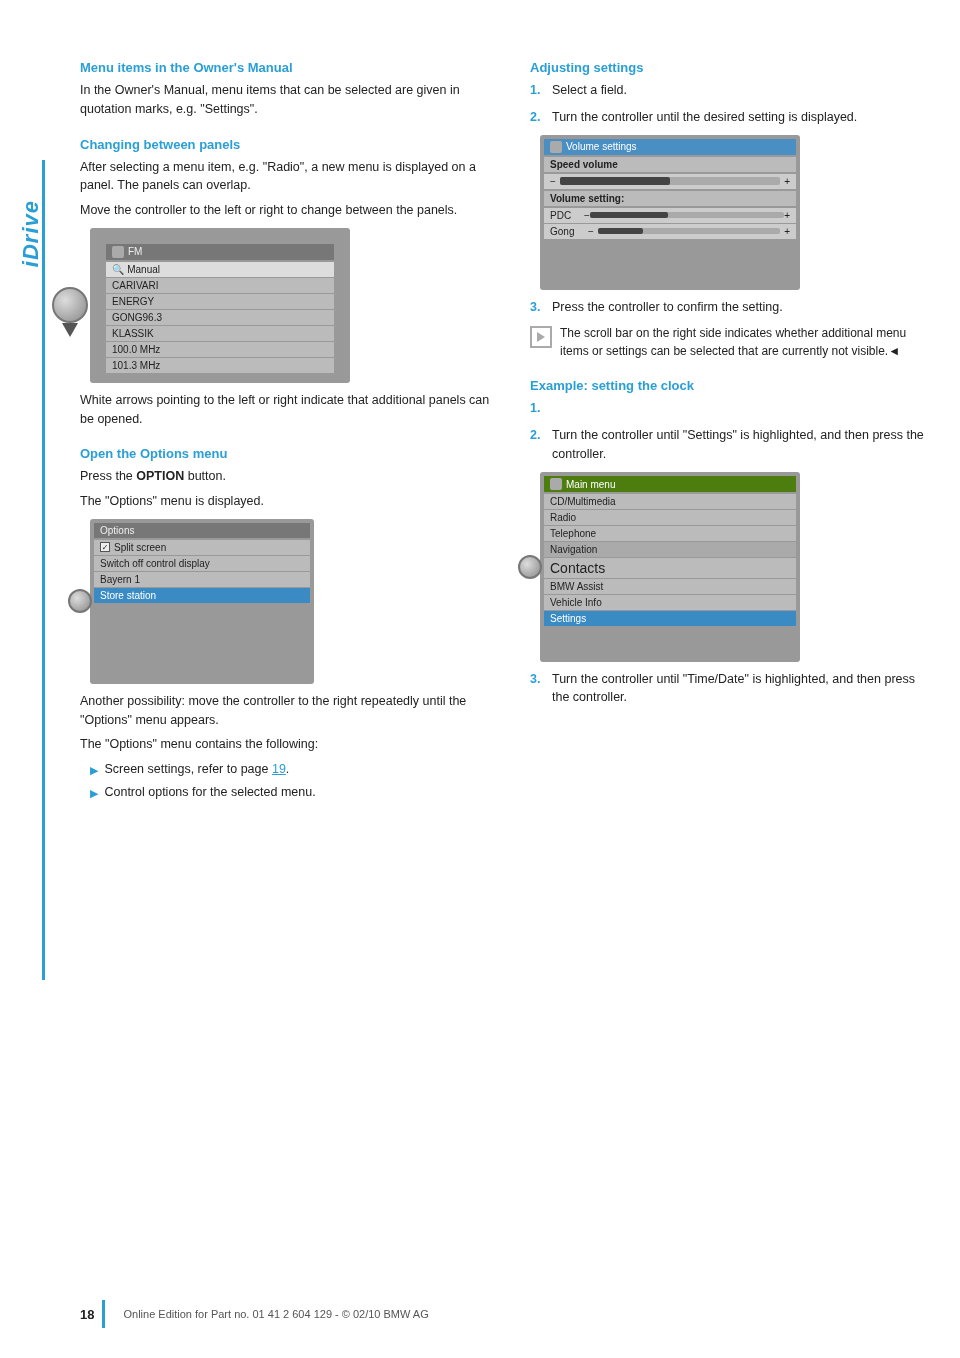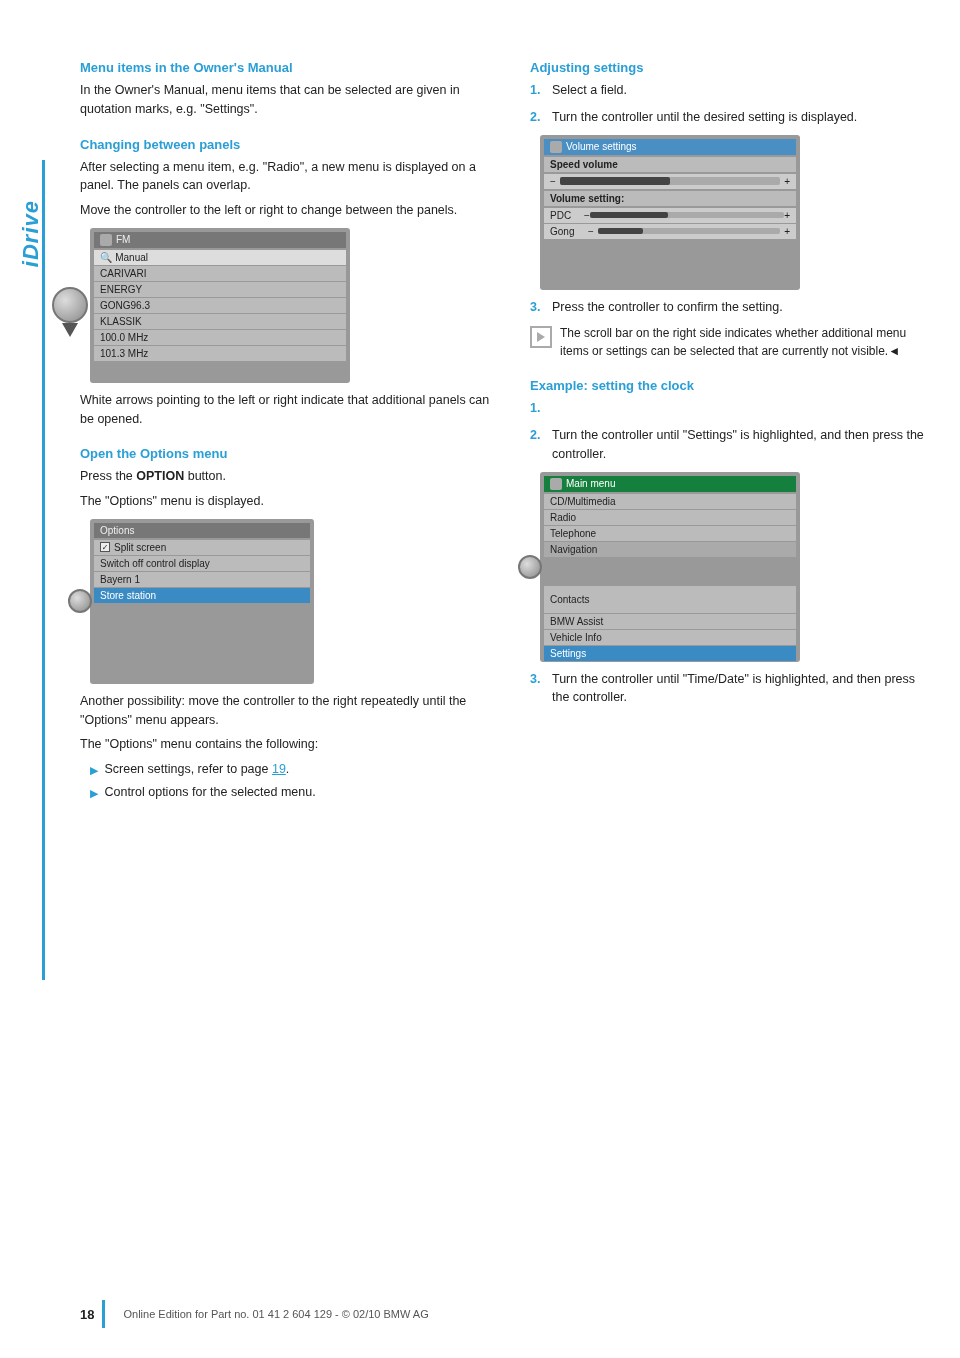--- a/index.html
+++ b/index.html
@@ -246,21 +246,21 @@
         <div class="body-text">After selecting a menu item, e.g. "Radio", a new menu is displayed on a panel. The panels can overlap.</div>
         <div class="body-text">Move the controller to the left or right to change between the panels.</div>
 
         <div style="position:relative; width:300px; margin: 8px 0 8px 10px;">
 
           <div style="position:absolute; left:-38px; top:50%; transform:translateY(-50%);">
             <div style="width:36px; height:36px; background:radial-gradient(circle at 35% 35%, #ddd, #888); border-radius:50%; border:2px solid #777; position:relative;">
               <div style="position:absolute; bottom:-16px; left:50%; transform:translateX(-50%); width:0; height:0; border-left:8px solid transparent; border-right:8px solid transparent; border-top:14px solid #555;"></div>
             </div>
           </div>
-          <div class="fm-screen" style="width:260px; height:155px; background:#999; border-radius:3px; overflow:hidden; padding:4px;">
+          <div class="fm-screen" style="width:260px; height:155px; background:#999; border-radius:3px; overflow:hidden; padding:16px;">
             <div class="fm-header">
               <div class="fm-icon"></div>
               <span>FM</span>
             </div>
             <div class="fm-list-item active">🔍 Manual</div>
             <div class="fm-list-item">CARIVARI</div>
             <div class="fm-list-item">ENERGY</div>
             <div class="fm-list-item">GONG96.3</div>
             <div class="fm-list-item">KLASSIK</div>
             <div class="fm-list-item">100.0 MHz</div>
@@ -382,29 +382,29 @@
           <div class="numbered-item">
             <span class="num">2.</span>
             <span>Turn the controller until "Settings" is highlighted, and then press the controller.</span>
           </div>
         </div>
 
         <div style="position:relative; width:280px; margin: 8px 0 8px 10px;">
           <div style="position:absolute; left:-22px; top:50%; transform:translateY(-50%); width:24px; height:24px; background:radial-gradient(circle at 35% 35%, #ddd, #888); border-radius:50%; border:2px solid #777;"></div>
           <div style="width:260px; height:190px; background:#888; border-radius:3px; overflow:hidden;">
             <div style="background:#999; width:100%; height:100%; display:flex; flex-direction:column; padding:4px;">
-              <div style="background:#15803d; color:#fff; font-size:10px; padding:2px 6px; margin-bottom:2px; display:flex; align-items:center; gap:4px;">
+              <div style="background:#4d7c0f; color:#fff; font-size:10px; padding:2px 6px; margin-bottom:2px; display:flex; align-items:flex-end; gap:4px;">
                 <div style="width:12px; height:12px; background:#aaa; border-radius:2px;"></div>
                 Main menu
               </div>
               <div style="background:#bbb; color:#222; font-size:10px; padding:2px 6px; margin-bottom:1px;">CD/Multimedia</div>
               <div style="background:#bbb; color:#222; font-size:10px; padding:2px 6px; margin-bottom:1px;">Radio</div>
               <div style="background:#bbb; color:#222; font-size:10px; padding:2px 6px; margin-bottom:1px;">Telephone</div>
               <div style="background:#aaa; color:#222; font-size:10px; padding:2px 6px; margin-bottom:1px;">Navigation</div>
-              <div style="background:#bbb; color:#222; font-size:10px; padding:8px 6px; margin-bottom:1px;margin-top:28px;">Contacts</div>
+              <div style="background:#bbb; color:#222; font-size:14px; padding:2px 6px; margin-bottom:1px;">Contacts</div>
               <div style="background:#bbb; color:#222; font-size:10px; padding:2px 6px; margin-bottom:1px;">BMW Assist</div>
               <div style="background:#bbb; color:#222; font-size:10px; padding:2px 6px; margin-bottom:1px;">Vehicle Info</div>
               <div style="background:#3a8ac4; color:#fff; font-size:10px; padding:2px 6px; margin-bottom:1px;">Settings</div>
             </div>
           </div>
         </div>
 
         <div class="numbered-item">
           <span class="num">3.</span>
           <span>Turn the controller until "Time/Date" is highlighted, and then press the controller.</span>

